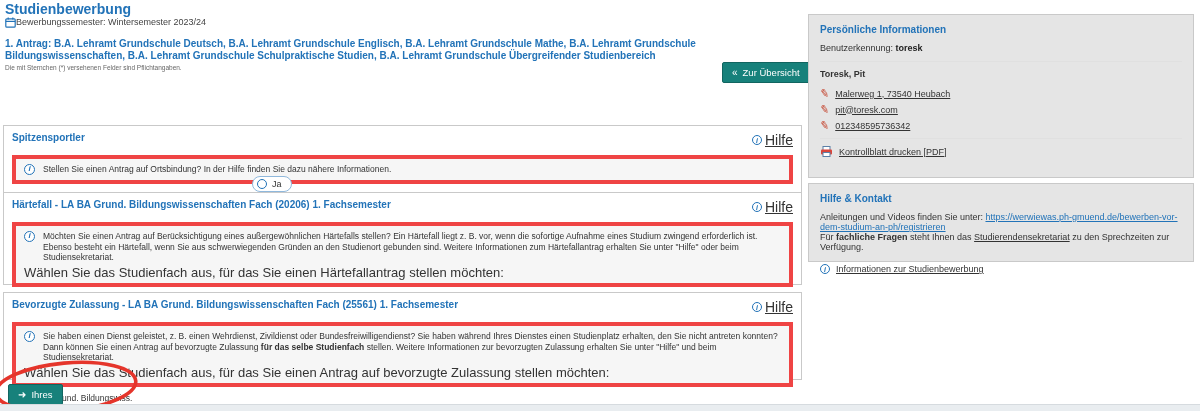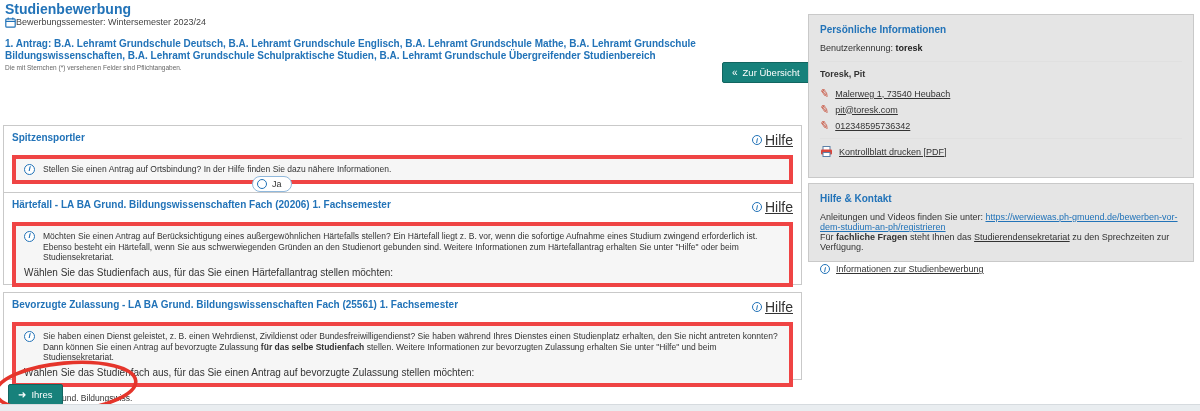--- a/index.html
+++ b/index.html
@@ -24,21 +24,21 @@
   #sec-spitzensportler { top:93px;  height:92px;margin-top:32px; }
   #sec-haertefall      { top:192px; height:93px; }
   #sec-bevorzugte      { top:292px; height:88px; }
   .sec-head { display:flex; justify-content:space-between; align-items:flex-start; }
   .sec-title { font-size:10px; font-weight:bold; color:#2273b8; }
   .hilfe-link { display:inline-flex; align-items:center; gap:3px; font-size:14px; color:#333; cursor:pointer;text-align:center; }
   .hilfe-link .txt { text-decoration:underline; }
 
   .info-box { margin-top:7px; border:4px solid #ef4444; background:#f6f6f6; padding:5px 8px; font-size:8.5px; line-height:10.5px; color:#333; }
   .info-box .row { display:flex; gap:8px; }
-  .choose-line { margin-top:5px; font-size:10px; color:#333; }
+  .choose-line { margin-top:5px; font-size:13px; color:#333; }
 
   .info-icon { flex:none; display:inline-flex; align-items:center; justify-content:center;
                width:11px; height:11px; border-radius:50%; border:1px solid #2273b8;
                color:#2273b8; font-size:8px; font-weight:bold; font-style:italic; background:#fff; }
   .info-icon::before { content:"i"; }
   .info-icon.sm { width:10px; height:10px; font-size:7px; }
 
   
   .radio-group { position:absolute; left:248px; top:50px; display:flex; flex-direction:column; gap:3px; }
   .opt-box { display:inline-flex; align-items:center; gap:5px; border:1px solid #8fb8dc; border-radius:8px;

